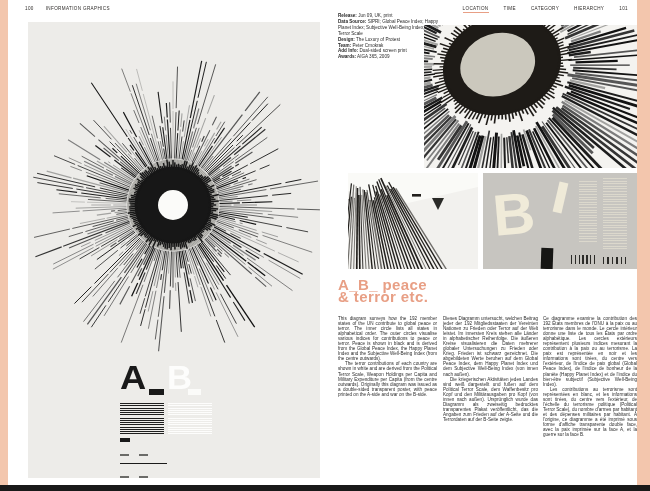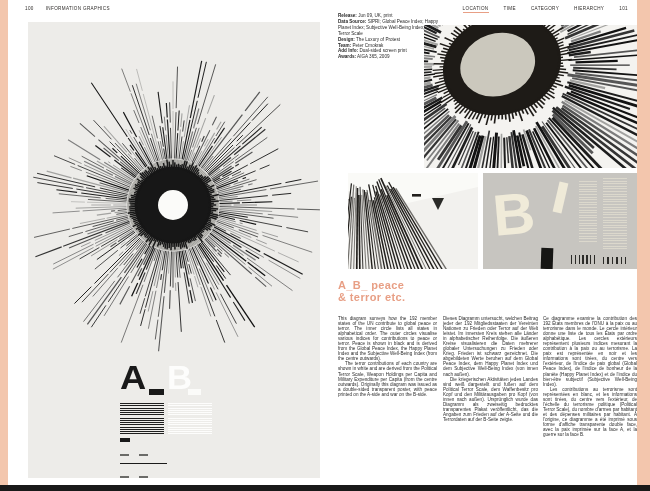--- a/index.html
+++ b/index.html
@@ -54,21 +54,21 @@
   .b-blackrect { position:absolute; left:58px; top:75px; width:12px; height:21px; background:#161614; transform:rotate(2deg); }
   .b-dots1 { position:absolute; left:96px; top:8px; width:18px; height:62px; color:rgba(242,237,218,0.6);
              background-image:repeating-linear-gradient(to bottom, currentColor 0 1px, transparent 1px 2.6px); opacity:0.8; }
   .b-dots2 { position:absolute; left:120px; top:5px; width:24px; height:72px; color:rgba(242,237,218,0.6);
              background-image:repeating-linear-gradient(to bottom, currentColor 0 1px, transparent 1px 2.6px); opacity:0.8; }
   .b-ticksA { position:absolute; left:88px; top:82px; width:26px; height:9px;
               background-image:repeating-linear-gradient(90deg, #2b2b28 0 1.4px, transparent 1.4px 3.8px); }
   .b-ticksB { position:absolute; left:120px; top:84px; width:26px; height:7px;
               background-image:repeating-linear-gradient(90deg, #2b2b28 0 1.4px, transparent 1.4px 4.4px); }
 
-  .article-title { position:absolute; left:338px; top:279px; font-size:11px; line-height:12px; font-weight:bold;
+  .article-title { position:absolute; left:338px; top:279px; font-size:15px; line-height:12px; font-weight:bold;
                    letter-spacing:0.4px; color:#e89f85; }
   .col { position:absolute; top:316px; font-size:4.6px; line-height:5.05px; color:#2c2c2c; text-align:justify; }
   .col p + p { text-indent:7px; }
   .col-en { left:338px; width:99px; }
   .col-de { left:443px; width:95px; }
   .col-fr { left:543px; width:94px; }
 </style>
 </head>
 <body>
 

